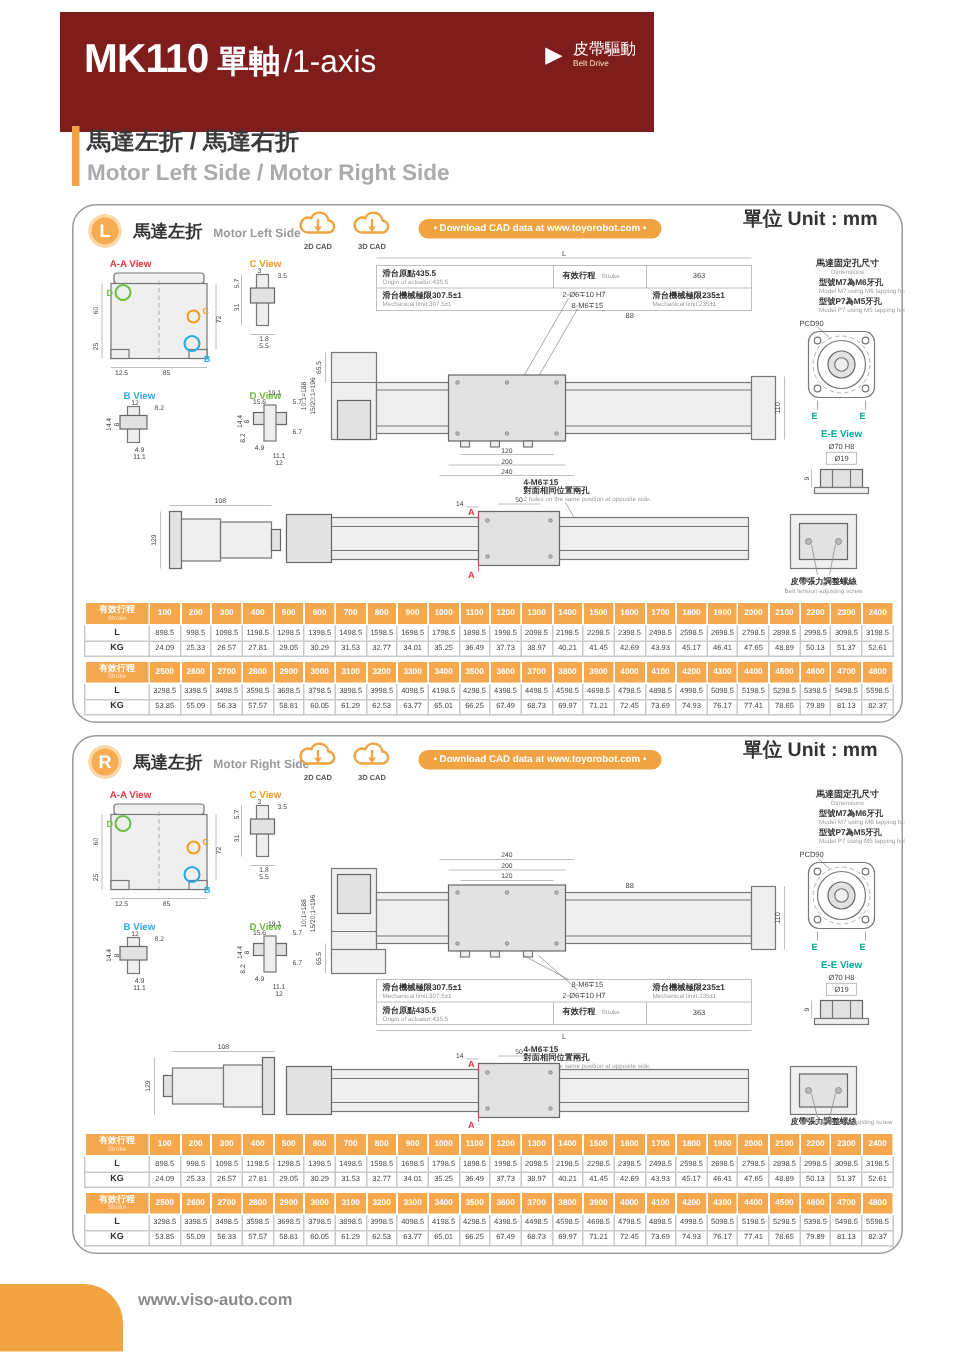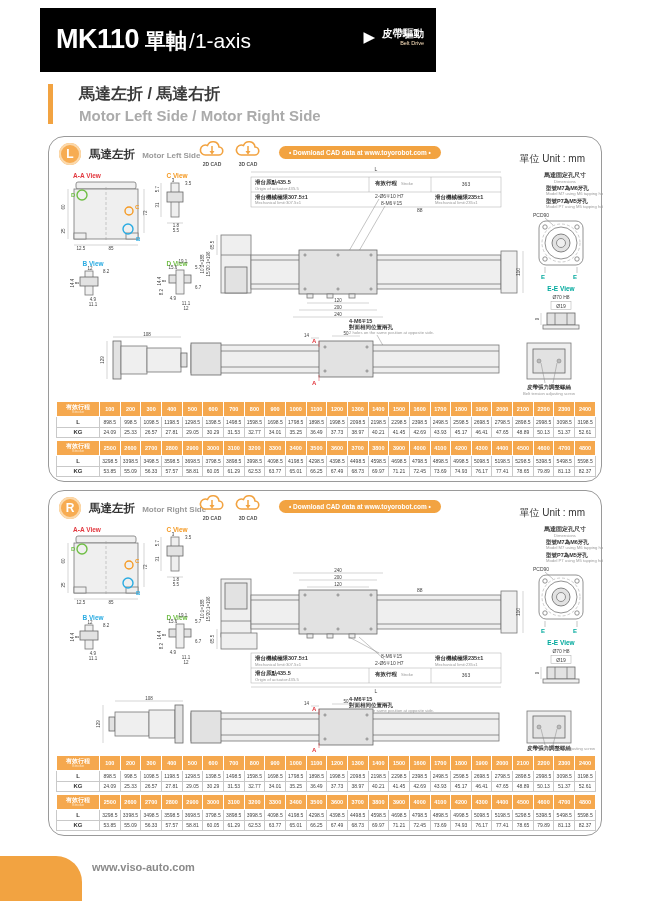--- a/index.html
+++ b/index.html
@@ -1,48 +1,48 @@
 <!DOCTYPE html>
 <html lang="en"><head>
 <meta charset="utf-8">
 <style>
   html,body{margin:0;padding:0;}
   body{width:650px;height:901px;background:#fff;position:relative;overflow:hidden;
        font-family:"Liberation Sans","DejaVu Sans",sans-serif;}
   
-  .hdrbox{position:absolute;left:40px;top:8px;width:396px;height:64px;background:#000000;color:#fff;text-align:right;}
+  .hdrbox{position:absolute;left:40px;top:8px;width:396px;height:80px;background:#7f1d1d;color:#fff;}
   .hdr-title{position:absolute;left:16px;top:16px;white-space:nowrap;}
   .hdr-model{font-size:27px;font-weight:bold;letter-spacing:-0.5px;}
   .hdr-axis-cjk{font-size:21px;font-weight:bold;margin-left:6px;}
   .hdr-axis-en{font-size:21px;font-weight:normal;margin-left:2px;}
   .drive{position:absolute;right:12px;top:20px;display:flex;align-items:center;gap:7px;}
   .drive-arrow{font-size:15px;line-height:1;}
-  .drive-cjk{font-size:10.5px;font-weight:bold;line-height:1.1;}
+  .drive-cjk{font-size:10.5px;font-weight:normal;line-height:1.1;}
   .drive-en{font-size:5.5px;color:#FBE0BC;line-height:1.1;}
   
-  .section{position:absolute;left:48px;top:84px;border-left:5px solid #F2A341;padding-left:26px;}
+  .section{position:absolute;left:48px;top:84px;border-left:5px solid #F2A341;padding-left:5px;}
   .section-title{margin:0;font-size:16px;color:#3a3a3a;font-weight:bold;}
   .section-sub{margin:2px 0 0;font-size:15px;color:#ABABAB;font-weight:bold;}
   
   .panel{position:absolute;left:48px;width:554px;height:346px;border:1.5px solid #9a9a9a;border-radius:16px;box-sizing:border-box;background:#fff;}
   #panel-left{top:136px;}
   #panel-right{top:490px;}
   .badge{position:absolute;left:10px;top:6px;width:22px;height:22px;border-radius:50%;background:#F7AC52;
          color:#fff;font-weight:bold;text-align:center;line-height:22px;font-size:12px;box-shadow:0 0 0 2px #FBD9AC inset;}
   .ptitle{position:absolute;left:40px;top:10px;font-size:11.5px;font-weight:bold;color:#333;white-space:nowrap;}
   .ptitle .en{color:#9a9a9a;font-size:8px;margin-left:4px;}
   .cadicons{position:absolute;left:150px;top:2px;display:flex;gap:10px;}
   .cadicon{text-align:center;}
   .cadicon .lbl{font-size:5px;font-weight:bold;color:#555;margin-top:-2px;}
   .cloud{fill:#fff;stroke:#F2A341;stroke-width:1.6;}
   .arrln{stroke:#F2A341;stroke-width:1.5;}
   .arrhd{fill:#F2A341;}
   .dlpill{position:absolute;left:230px;top:9px;background:#F2A341;color:#fff;font-size:6.5px;font-weight:bold;
           padding:3px 10px;border-radius:9px;white-space:nowrap;}
-  .unit{position:absolute;right:16px;top:15px;font-size:10px;color:#333;font-weight:normal;}
+  .unit{position:absolute;right:16px;top:0;font-size:13px;color:#333;font-weight:bold;}
   svg.draw{position:absolute;left:0;top:30px;width:554px;height:232px;}
   
   svg text{fill:#444;}
   .cj{font-weight:bold;fill:#333;font-size:5.5px;}
   .cj6{font-weight:bold;fill:#333;font-size:6px;}
   .en{fill:#9a9a9a;font-size:4.2px;}
   .dt{font-size:5px;fill:#444;}
   .d4{font-size:4.5px;fill:#444;}
   .vl{font-weight:bold;font-size:6.5px;}
   .mk{font-weight:bold;font-size:6px;}

